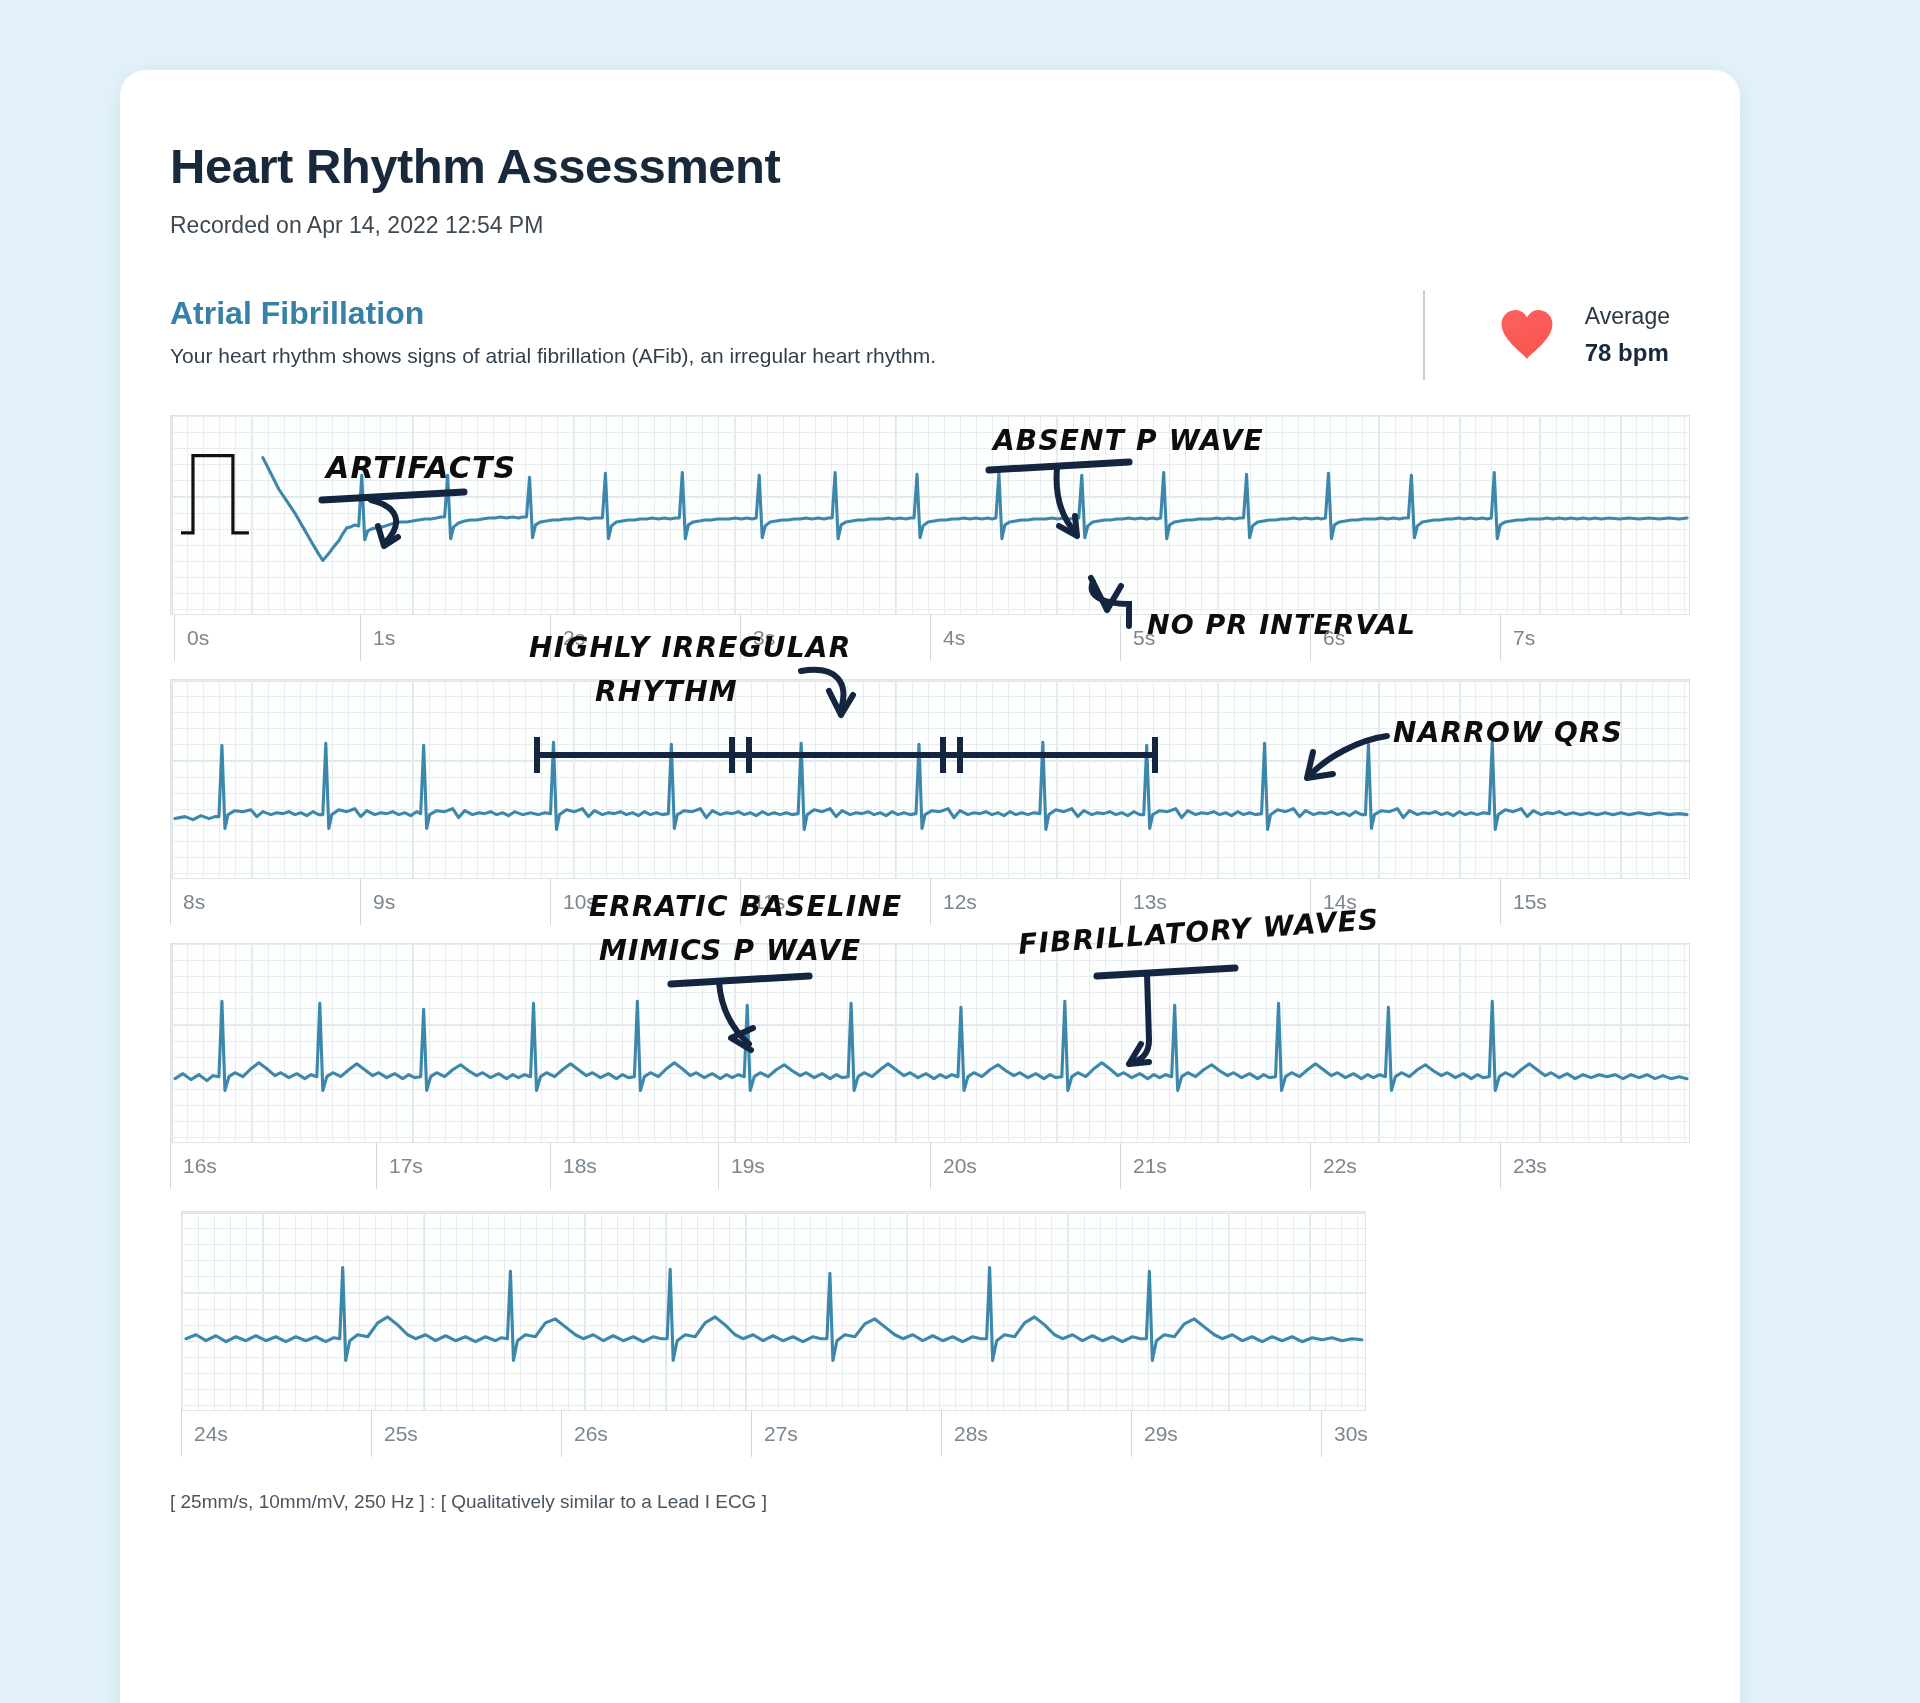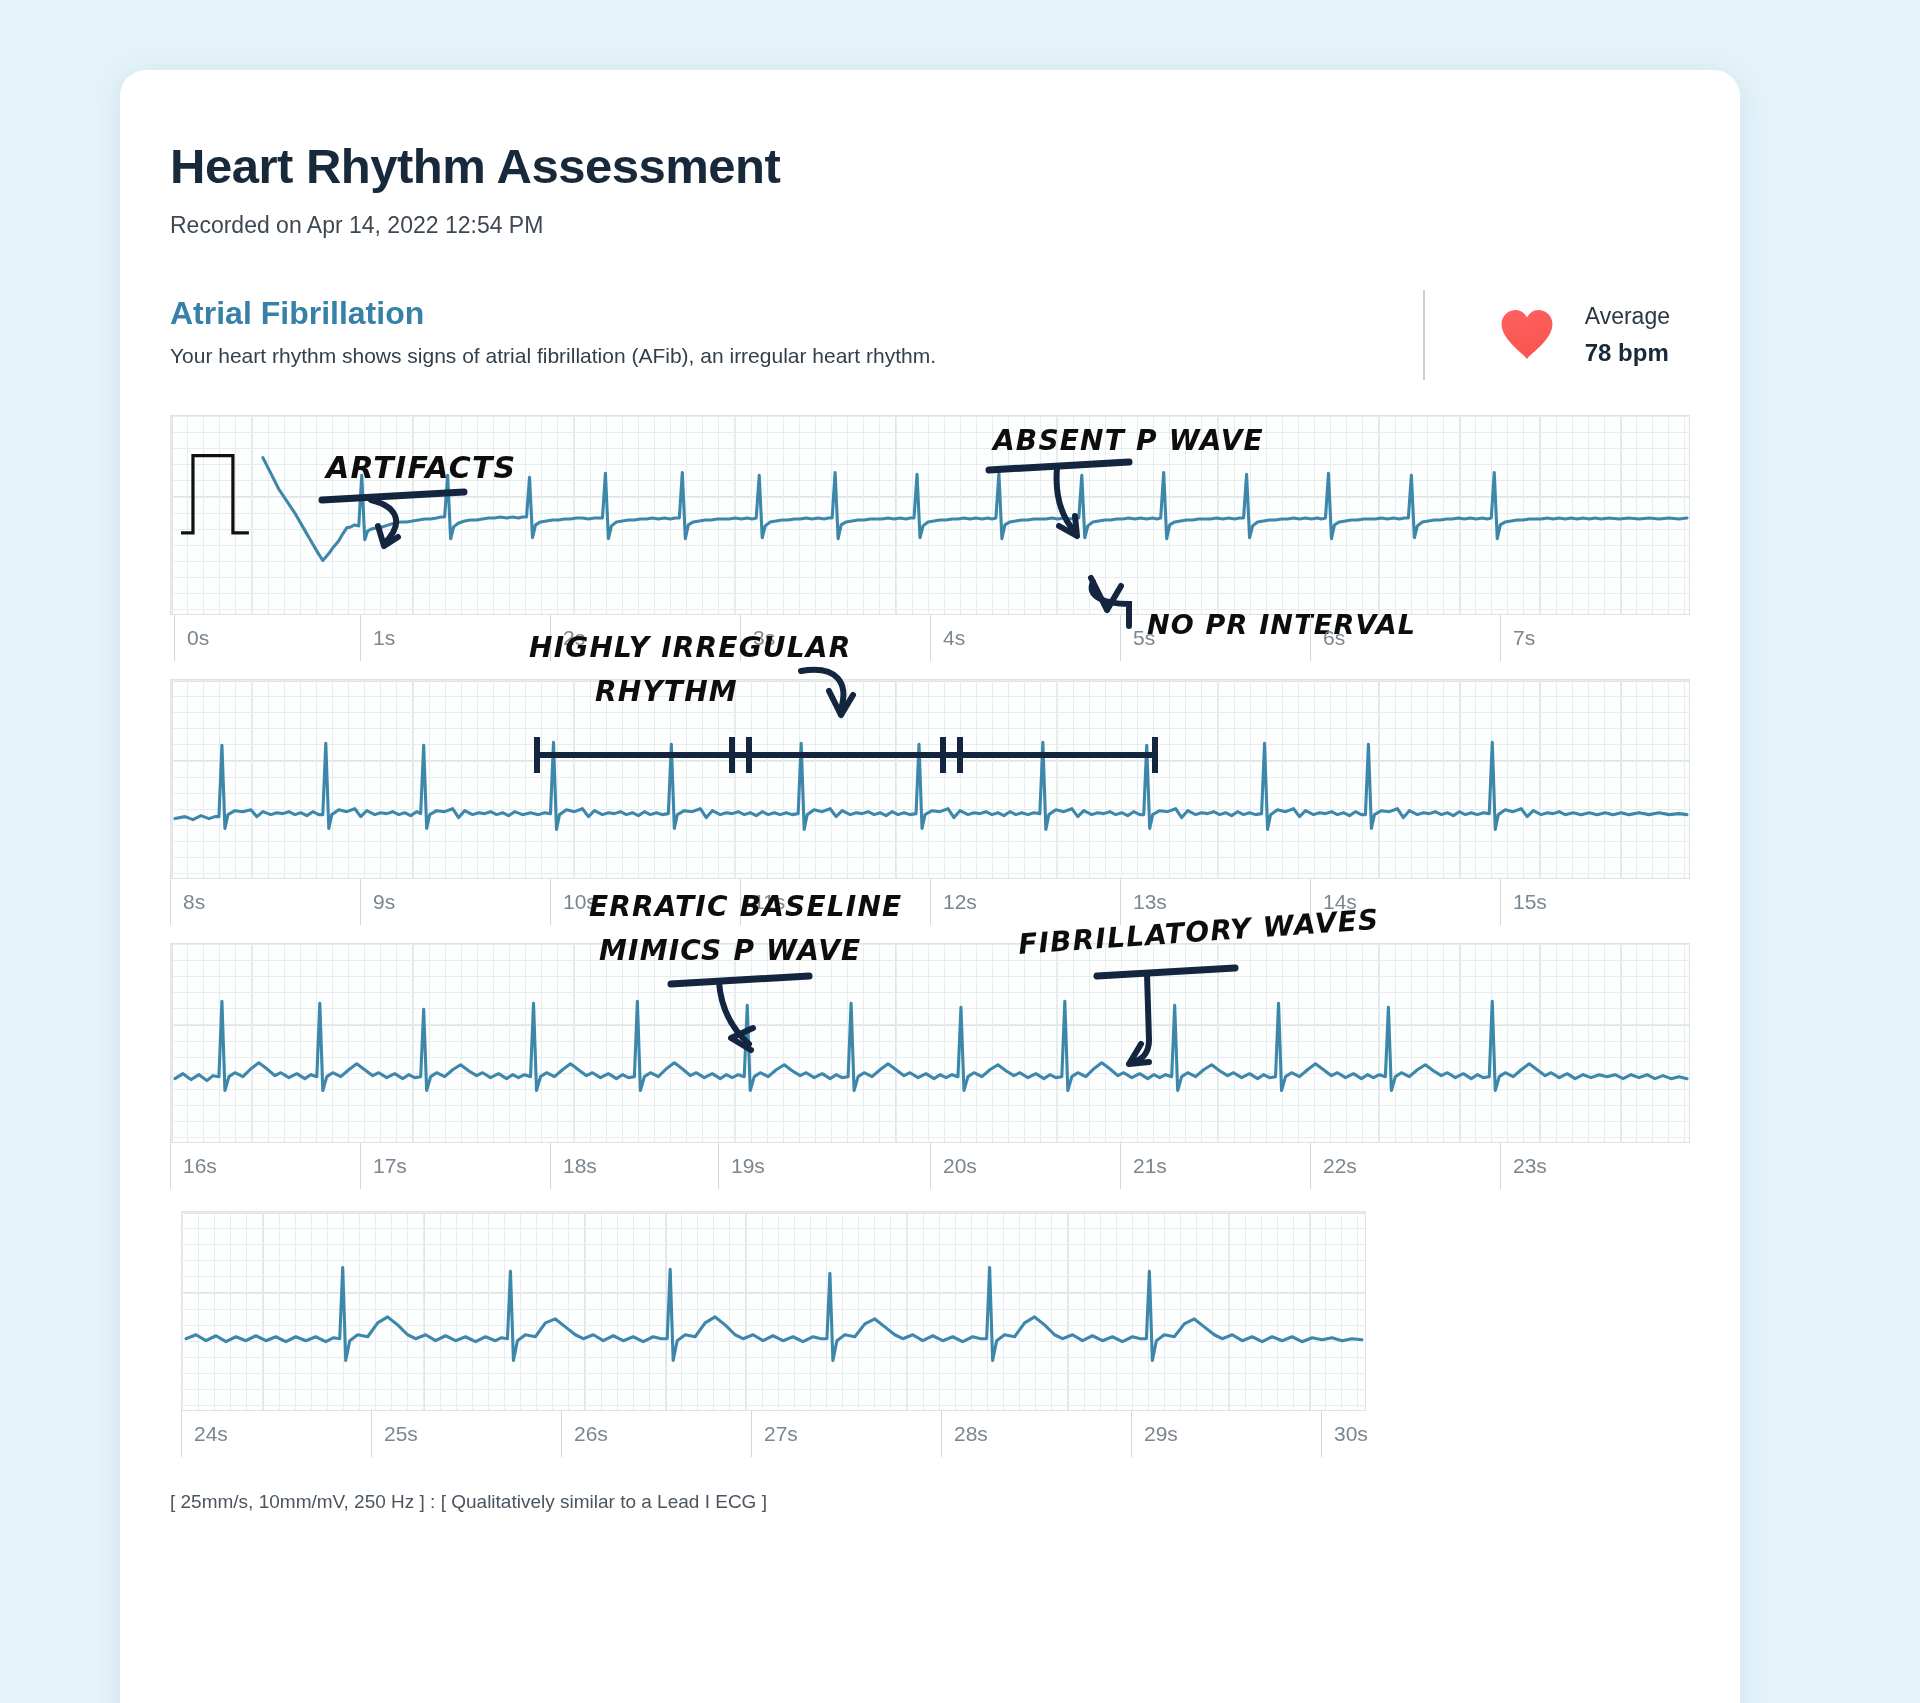--- a/index.html
+++ b/index.html
@@ -248,20 +248,27 @@
               <line x1="6" y1="22" x2="624" y2="22" stroke="#14253f" stroke-width="6"></line>
               <line x1="6" y1="4" x2="6" y2="40" stroke="#14253f" stroke-width="6"></line>
               <line x1="201" y1="4" x2="201" y2="40" stroke="#14253f" stroke-width="6"></line>
               <line x1="218" y1="4" x2="218" y2="40" stroke="#14253f" stroke-width="6"></line>
               <line x1="412" y1="4" x2="412" y2="40" stroke="#14253f" stroke-width="6"></line>
               <line x1="429" y1="4" x2="429" y2="40" stroke="#14253f" stroke-width="6"></line>
               <line x1="624" y1="4" x2="624" y2="40" stroke="#14253f" stroke-width="6"></line>
             </svg>
           </div>
 
+          <div class="anno" style="left:1110px; top:20px; width:400px; height:120px;">
+            <svg viewBox="0 0 400 120" width="400" height="120">
+              <text class="hand" x="112" y="42" font-size="28">NARROW QRS</text>
+              <path d="M106,36 C76,40 46,58 30,74" stroke="#14253f" stroke-width="6" fill="none" stroke-linecap="round"></path>
+              <path d="M26,78 L32,52 M26,78 L52,74" stroke="#14253f" stroke-width="6" fill="none" stroke-linecap="round"></path>
+            </svg>
+          </div>
         </div>
 
         <div class="axis">
           <div class="tick" style="left:0px;">8s</div>
           <div class="tick" style="left:190px;">9s</div>
           <div class="tick" style="left:380px;">10s</div>
           <div class="tick" style="left:570px;">11s</div>
           <div class="tick" style="left:760px;">12s</div>
           <div class="tick" style="left:950px;">13s</div>
           <div class="tick" style="left:1140px;">14s</div>
@@ -317,21 +324,21 @@
               <text class="hand" x="18" y="42" font-size="28" transform="rotate(-4 18 42)">FIBRILLATORY WAVES</text>
               <path d="M96,64 L234,56" stroke="#14253f" stroke-width="7" stroke-linecap="round" fill="none"></path>
               <path d="M146,62 L148,128 C148,142 140,148 132,150" stroke="#14253f" stroke-width="6" fill="none" stroke-linecap="round"></path>
               <path d="M128,152 L140,132 M128,152 L148,150" stroke="#14253f" stroke-width="6" fill="none" stroke-linecap="round"></path>
             </svg>
           </div>
         </div>
 
         <div class="axis">
           <div class="tick" style="left:0px;">16s</div>
-          <div class="tick" style="left:190px;">17s</div>
+          <div class="tick" style="left:206px;">17s</div>
           <div class="tick" style="left:380px;">18s</div>
           <div class="tick" style="left:548px;">19s</div>
           <div class="tick" style="left:760px;">20s</div>
           <div class="tick" style="left:950px;">21s</div>
           <div class="tick" style="left:1140px;">22s</div>
           <div class="tick" style="left:1330px;">23s</div>
         </div>
       </div>
 
       <div class="strip-wrap" style="margin-top:22px;padding-left:11px;">

